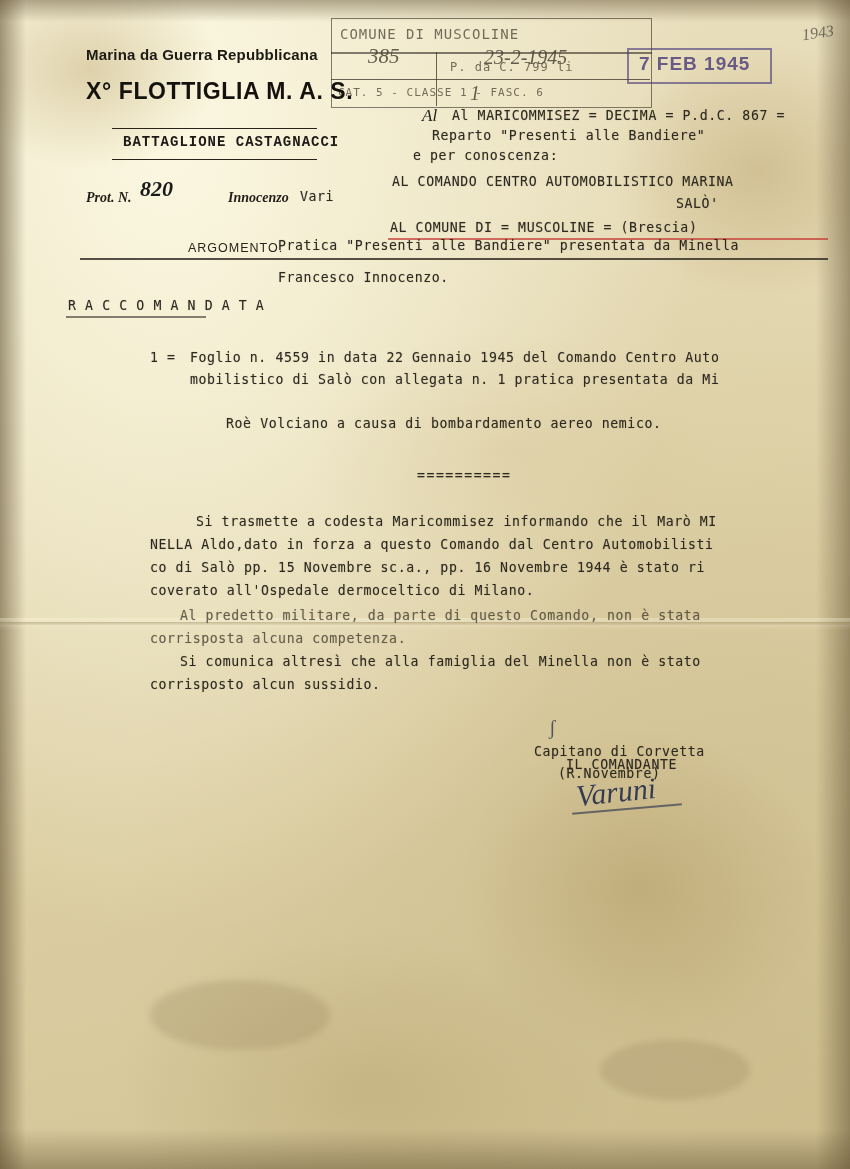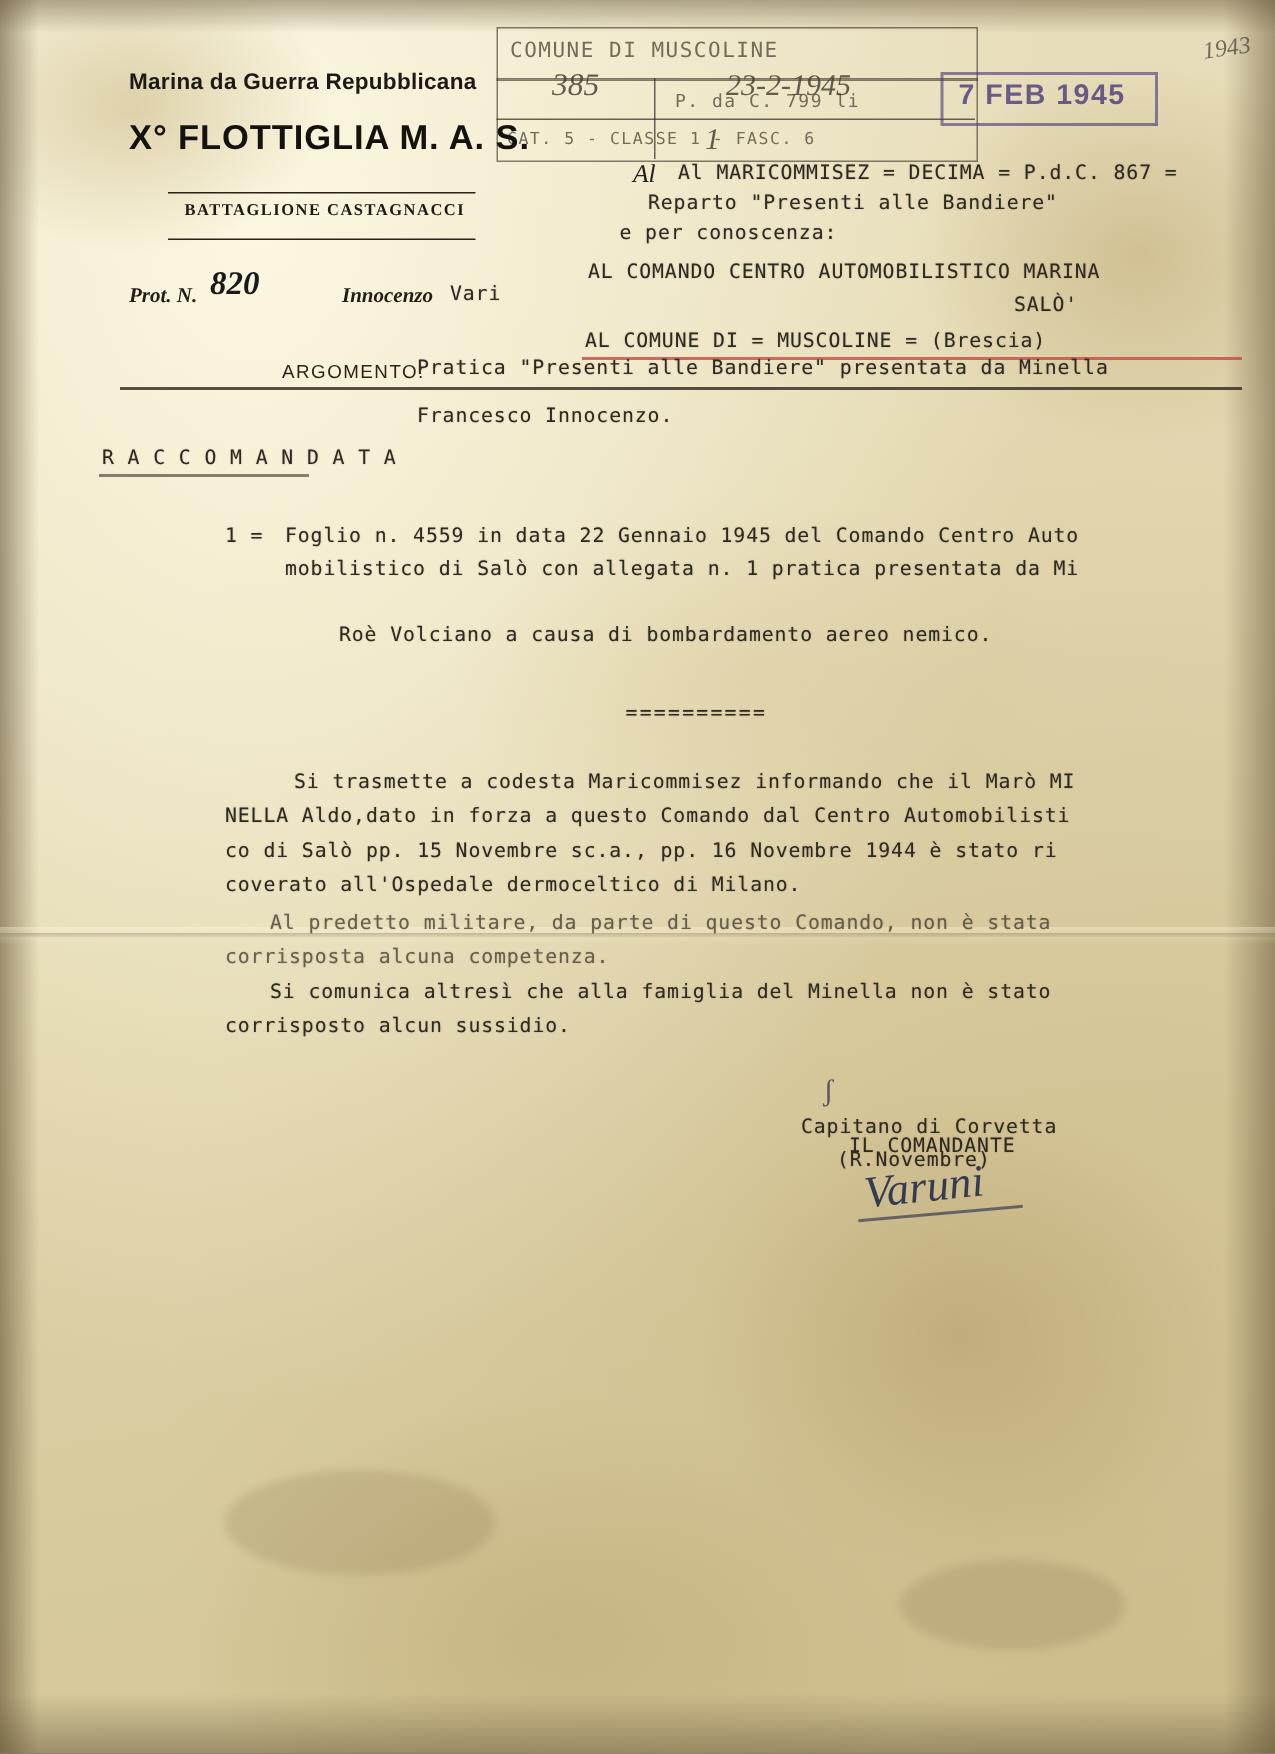--- a/index.html
+++ b/index.html
@@ -73,23 +73,23 @@
     color: #1d1a15;
   }
   .letterhead-main {
     font-family: "Liberation Sans", sans-serif;
     font-weight: bold;
     font-size: 23px;
     letter-spacing: 0.6px;
     color: #15120e;
   }
   .battaglione {
-    font-family: Liberation Serif, serif;
-    font-weight: bold;
-    font-size: 11px;
+    font-family: Liberation Mono, monospace;
+    font-weight: bold;
+    font-size: 14px;
     letter-spacing: 1px;
     color: #1d1a15;
   }
   .batt-box {
     position: absolute;
     left: 112px; top: 128px;
     width: 205px; height: 30px;
     border-top: 1.6px solid #2a2217;
     border-bottom: 1.6px solid #2a2217;
   }

